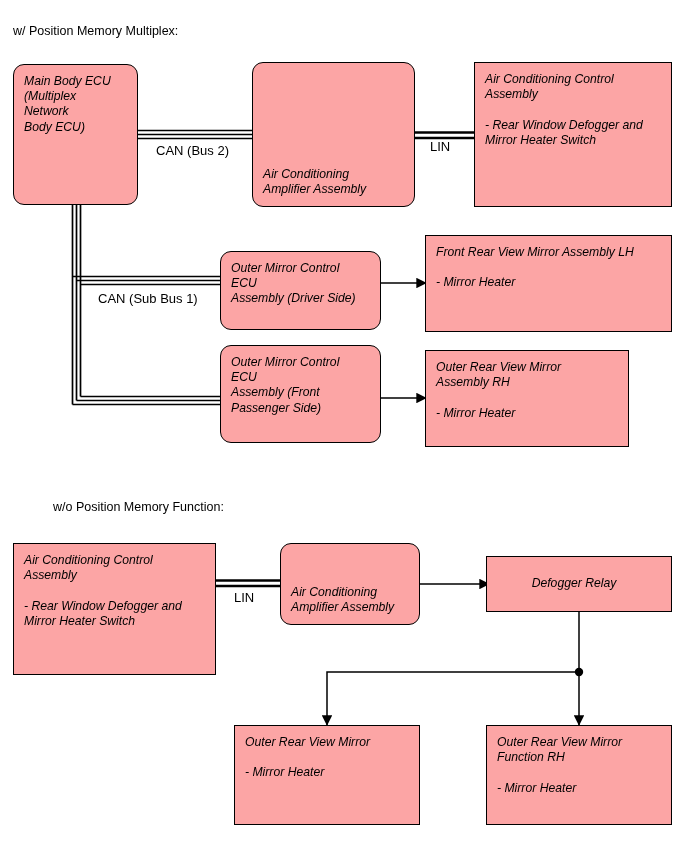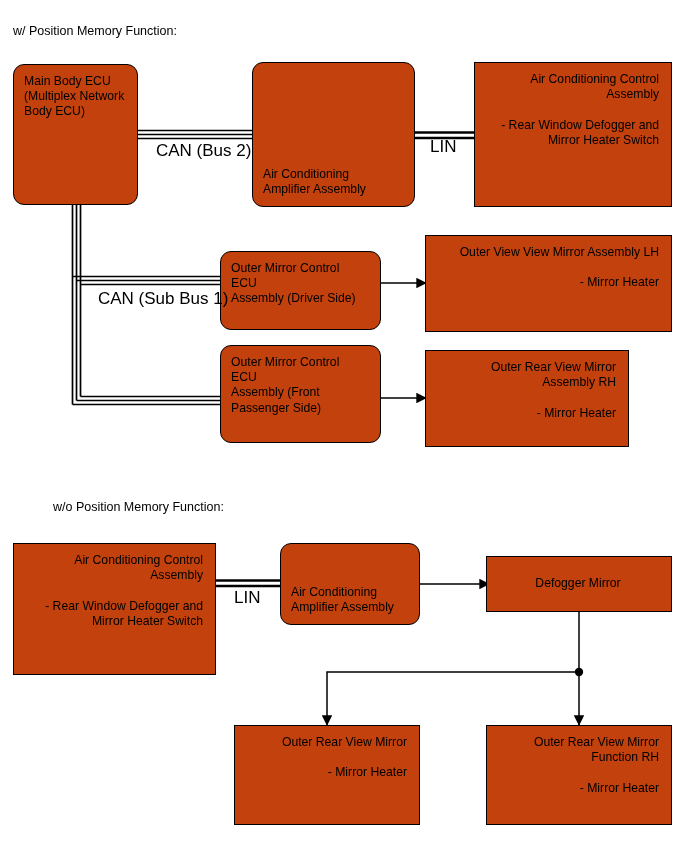--- a/index.html
+++ b/index.html
@@ -21,30 +21,30 @@
   .section-title {
     position: absolute;
     font-size: 12.5px;
     line-height: 15px;
     color: #000000;
     white-space: nowrap;
   }
   .node {
     position: absolute;
     box-sizing: border-box;
-    background: #c2410c;
+    background: #fca5a5;
     border: 1.6px solid #000000;
-    padding: 9px 12px 9px 10px;
+    padding: 9px 20px 9px 10px;
+    font-style: italic;
   }
   .node.rounded {
     border-radius: 11px;
   }
   .node.square {
     border-radius: 0;
-    text-align: right;
   }
   .node-text {
     font-size: 12.2px;
     line-height: 15.2px;
     white-space: pre-line;
     color: #000000;
   }
   .node.vcenter {
     display: flex;
     flex-direction: column;
@@ -62,32 +62,32 @@
   #wires {
     position: absolute;
     left: 0;
     top: 0;
     width: 688px;
     height: 852px;
     pointer-events: none;
   }
   .bus-label {
     position: absolute;
-    font-size: 17px;
+    font-size: 13px;
     line-height: 14px;
     color: #000000;
     white-space: nowrap;
   }
 </style>
 </head>
 <body>
 
 <div id="page">
 
-  <div class="section-title" style="left:13px; top:24px;">w/ Position Memory Function:</div>
+  <div class="section-title" style="left:13px; top:24px;">w/ Position Memory Multiplex:</div>
 
   <div class="section-title" style="left:13px; top:500px;margin-left:40px;">w/o Position Memory Function:</div>
 
   <svg id="wires" viewBox="0 0 688 852" width="688" height="852">
     <defs>
       <marker id="arrow" viewBox="0 0 10 10" refX="9.2" refY="5" markerWidth="7" markerHeight="7" orient="auto-start-reverse">
         <path d="M 0 0 L 10 5 L 0 10 z" fill="#000000"></path>
       </marker>
     </defs>
 
@@ -166,21 +166,21 @@
     <div class="node-text">Assembly (Driver Side)</div>
   </div>
 
   <div class="node rounded" style="left:220px; top:345px; width:161px; height:98px;">
     <div class="node-text">Outer Mirror Control ECU</div>
     <div class="node-text">Assembly (Front</div>
     <div class="node-text">Passenger Side)</div>
   </div>
 
   <div class="node square" style="left:425px; top:235px; width:247px; height:97px;">
-    <div class="node-text">Outer View View Mirror Assembly LH</div>
+    <div class="node-text">Front Rear View Mirror Assembly LH</div>
     <div class="gap"></div>
     <div class="node-text">- Mirror Heater</div>
   </div>
 
   <div class="node square" style="left:425px; top:350px; width:204px; height:97px;">
     <div class="node-text">Outer Rear View Mirror Assembly RH</div>
     <div class="gap"></div>
     <div class="node-text">- Mirror Heater</div>
   </div>
 
@@ -197,21 +197,21 @@
     <div class="node-text">- Rear Window Defogger and</div>
     <div class="node-text">Mirror Heater Switch</div>
   </div>
 
   <div class="node rounded vcenter" style="left:280px; top:543px; width:140px; height:82px;">
     <div class="node-text">Air Conditioning</div>
     <div class="node-text">Amplifier Assembly</div>
   </div>
 
   <div class="node square center" style="left:486px; top:556px; width:186px; height:56px;">
-    <div class="node-text">Defogger Mirror</div>
+    <div class="node-text">Defogger Relay</div>
   </div>
 
   <div class="node square" style="left:234px; top:725px; width:186px; height:100px;">
     <div class="node-text">Outer Rear View Mirror</div>
     <div class="gap"></div>
     <div class="node-text">- Mirror Heater</div>
   </div>
 
   <div class="node square" style="left:486px; top:725px; width:186px; height:100px;">
     <div class="node-text">Outer Rear View Mirror</div>

